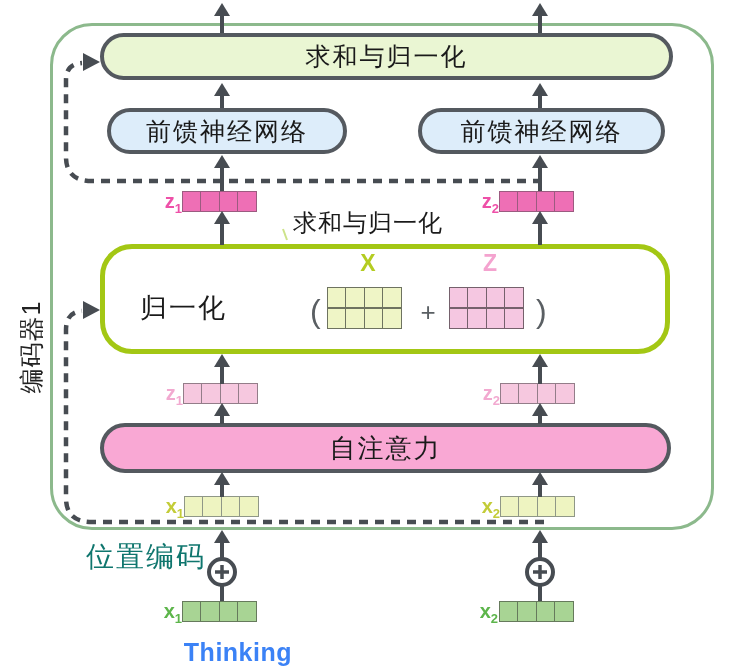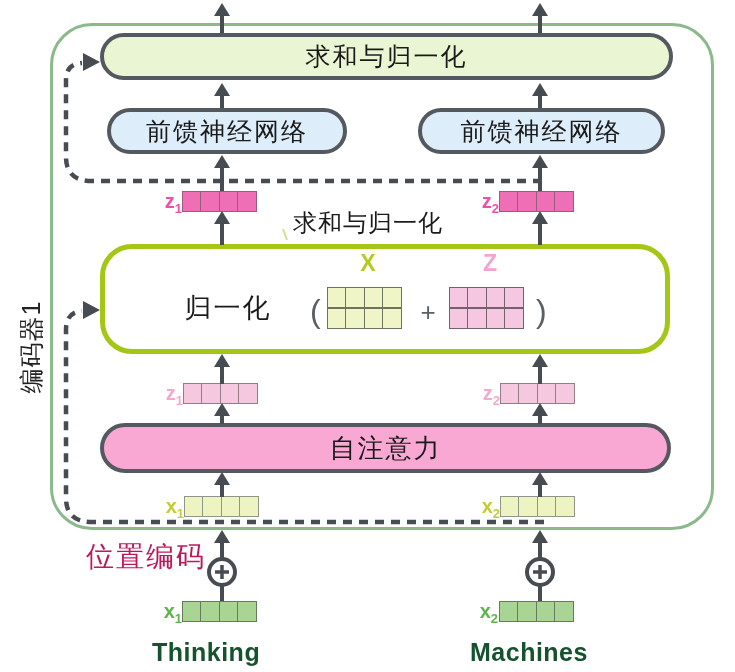--- a/index.html
+++ b/index.html
@@ -22,21 +22,21 @@
   .pill{
     display:flex;align-items:center;justify-content:center;
     border:4px solid #54595f;letter-spacing:2px;color:#1a1a1a;
   }
   .addnorm-top{left:100px;top:33px;width:573px;height:47px;background:#eaf6d3;border-radius:26px;font-size:25px;}
   .ffn-left  {left:107px;top:108px;width:240px;height:46px;background:#ddedfa;border-radius:25px;font-size:25px;}
   .ffn-right {left:418px;top:108px;width:247px;height:46px;background:#ddedfa;border-radius:25px;font-size:25px;}
   .selfattn  {left:100px;top:423px;width:571px;height:50px;background:#f9a8d4;border-radius:27px;font-size:26px;}
   
   .norm-box{left:100px;top:244px;width:570px;height:110px;border:5px solid #a3c714;border-radius:32px;background:#ffffff;}
-  .norm-text{left:158px;top:290px;width:140px;text-align:center;font-size:27px;letter-spacing:2px;color:#1a1a1a;}
+  .norm-text{left:140px;top:290px;width:140px;font-size:27px;letter-spacing:2px;color:#1a1a1a;}
   .midlabel{left:283px;top:207px;width:170px;text-align:center;font-size:24px;letter-spacing:1px;color:#1a1a1a;}
   .paren{font-size:32px;color:#5a5f63;top:293px;}
   .plus-op{left:415px;top:297px;width:26px;text-align:center;font-size:26px;color:#5a5f63;}
   
   .grid{display:flex;flex-wrap:wrap;width:80px;height:42px;}
   .grid .gcell{width:20px;height:21px;box-sizing:border-box;margin-left:-1.5px;margin-top:-1.5px;}
   .grid-x{left:328px;top:288px;}
   .grid-x .gcell{border:1.5px solid #6e7360;background:#eff5c6;}
   .grid-z{left:450px;top:288px;}
   .grid-z .gcell{border:1.5px solid #75616c;background:#f5c7e1;}
@@ -51,22 +51,22 @@
   .vec-yellow  .cell{background:#eef4c1;border:1.5px solid #8f9787;}
   .vec-green   .cell{background:#a8d494;border:1.5px solid #667a5c;}
   
   .veclab{width:34px;text-align:right;font-weight:bold;font-size:20px;line-height:21px;}
   .veclab sub{font-size:13px;}
   .lab-magenta{color:#ee50a8;}
   .lab-pink{color:#f2a9d0;}
   .lab-yellow{color:#c3cc38;}
   .lab-green{color:#5db54b;}
   
-  .word{width:140px;text-align:left;font-size:25px;font-weight:bold;color:#14532d;letter-spacing:0.5px;}
-  .posenc{left:86px;top:538px;font-size:28px;color:#be185d;letter-spacing:2px;}
+  .word{width:140px;text-align:right;font-size:25px;font-weight:bold;color:#3b82f6;letter-spacing:0.5px;}
+  .posenc{left:86px;top:538px;font-size:28px;color:#0f766e;letter-spacing:2px;}
   svg.overlay{position:absolute;left:0;top:0;z-index:5;pointer-events:none;}
   .under{z-index:1;} .mid{z-index:3;}
 </style>
 </head>
 <body>
 
 <div id="stage">
 
   <div class="abs encoder-frame under"></div>
   <div class="abs encoder-label mid">编码器1</div>
@@ -227,15 +227,14 @@
   </div>
   <div class="abs veclab lab-green mid" style="left:464px;top:601px;"><span>x</span><sub>2</sub></div>
   <div class="abs vec vec-green mid" style="left:500px;top:601px;">
     <div class="cell"></div>
       <div class="cell"></div>
       <div class="cell"></div>
       <div class="cell"></div>
   </div>
 
   <div class="abs word mid" style="left:152px;top:638px;">Thinking</div>
-  <div class="abs word mid" style="left:470px;top:638px;">Machines</div>
 
 </div>
 
 </body></html>

